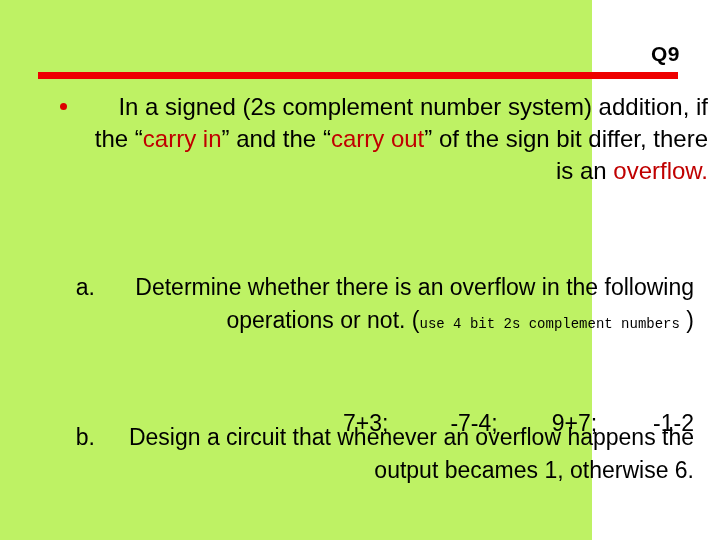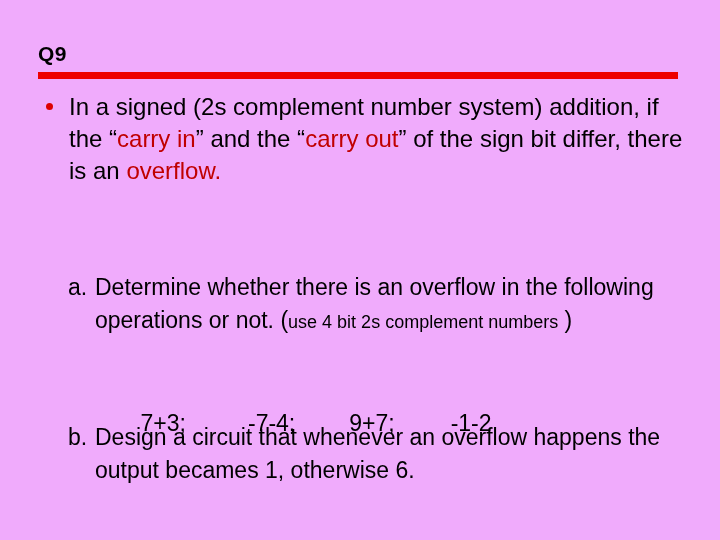--- a/index.html
+++ b/index.html
@@ -10,23 +10,24 @@
     width: 720px;
     height: 540px;
     background: #ffffff;
     font-family: "Liberation Sans", sans-serif;
     color: #000000;
     overflow: hidden;
   }
 
   .slide {
     position: relative;
-    width: 720px;
+    width: 592px;
     height: 540px;
-    background: #f0abfc;
+    background: #bef264;
+    text-align: right;
   }
 
   
   .title-block {
     position: absolute;
     left: 38px;
     top: 42px;
     width: 642px;
   }
   .slide-title {
@@ -41,21 +42,21 @@
   .title-rule {
     margin-top: 6px;
     width: 640px;
     height: 7px;
     background: #ee0000;
   }
 
   
   .bullet-block {
     position: absolute;
-    left: 46px;
+    left: 60px;
     top: 91px;
     width: 648px;
   }
   .bullet-row {
     display: flex;
     align-items: flex-start;
   }
   .bullet-dot {
     width: 7px;
     height: 7px;
@@ -90,21 +91,22 @@
     color: #000000;
   }
   .sub-marker {
     flex: 0 0 auto;
     width: 27px;
   }
   .sub-body {
     flex: 1 1 auto;
   }
   .small-note {
-    font-size: 18px;
+    font-size: 14px;
+    font-family: Liberation Mono, monospace;
   }
   .paren-big {
     font-size: 23px;
   }
 
   
   .ops-row {
     position: absolute;
     left: 68px;
     top: 378px;

